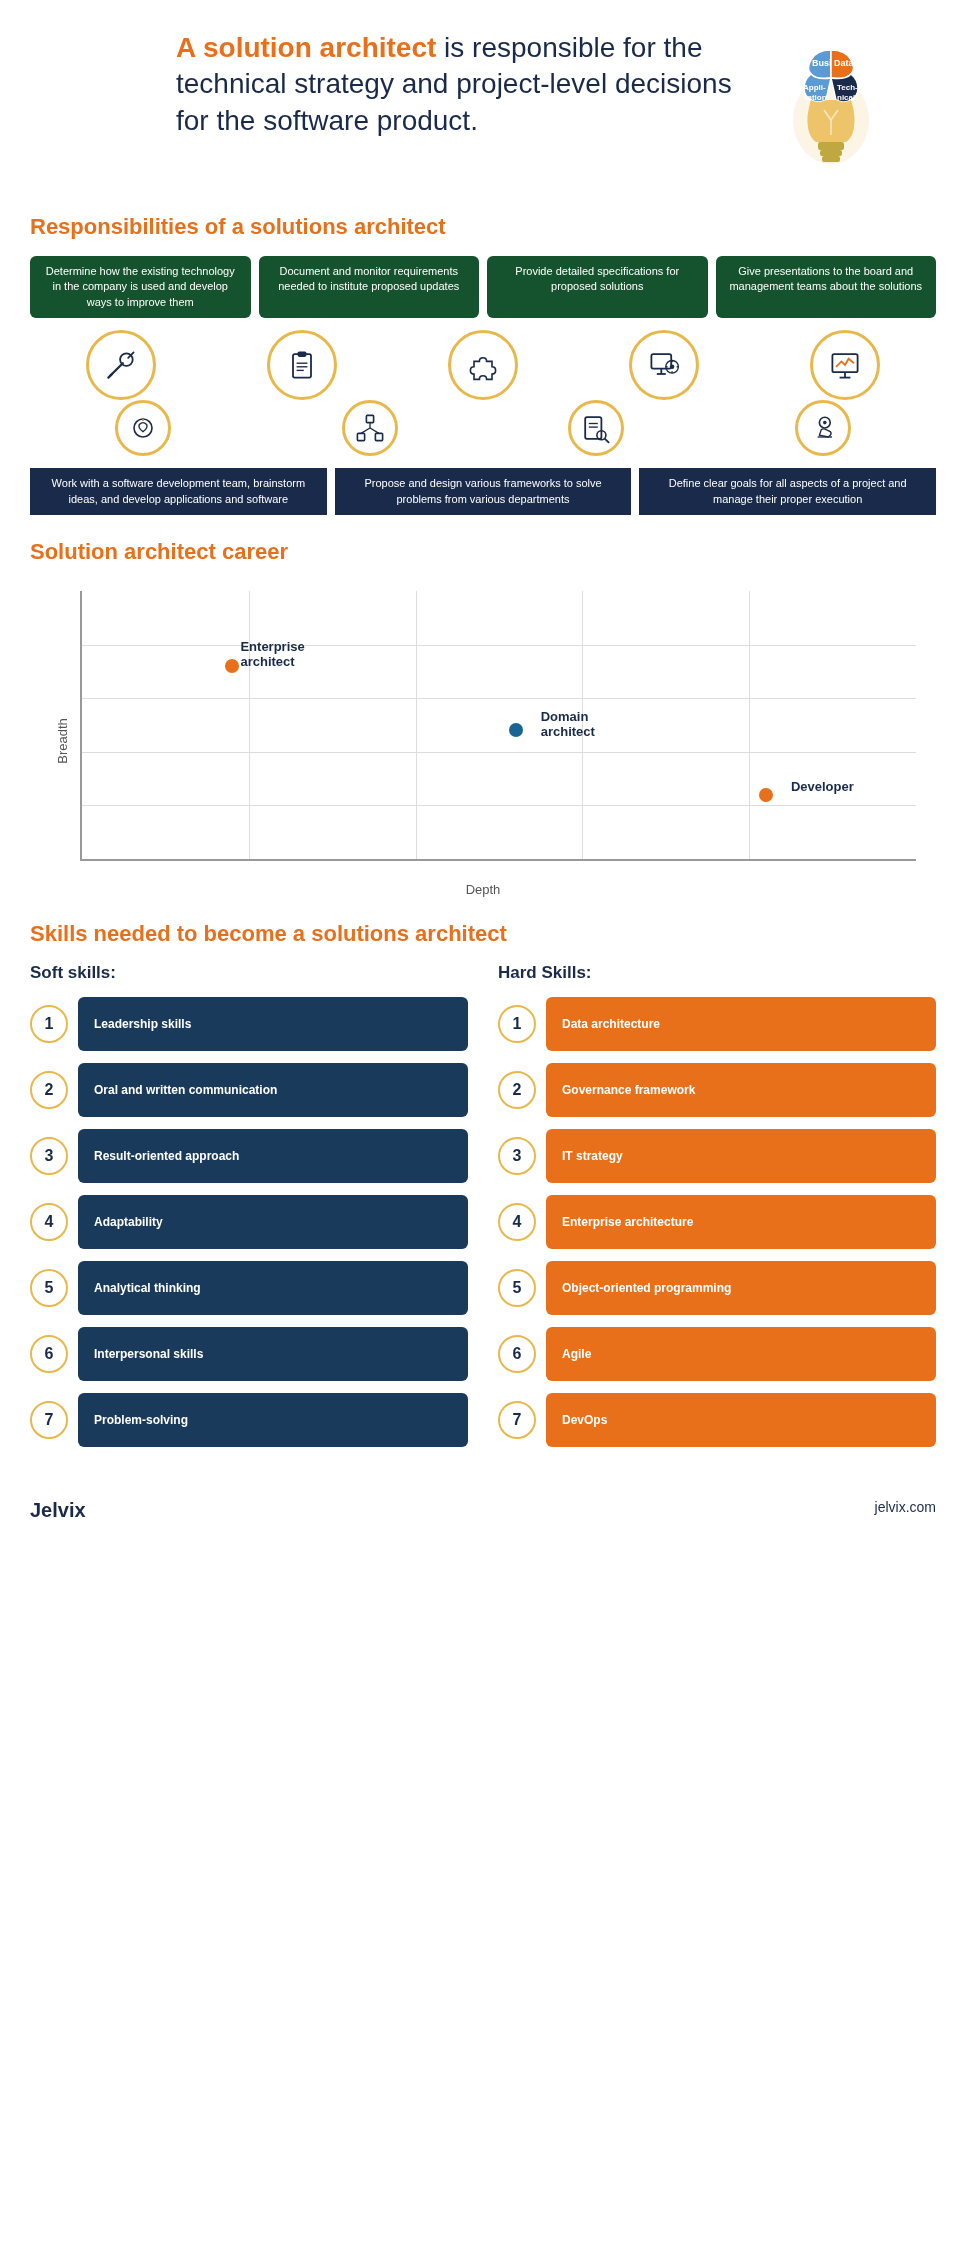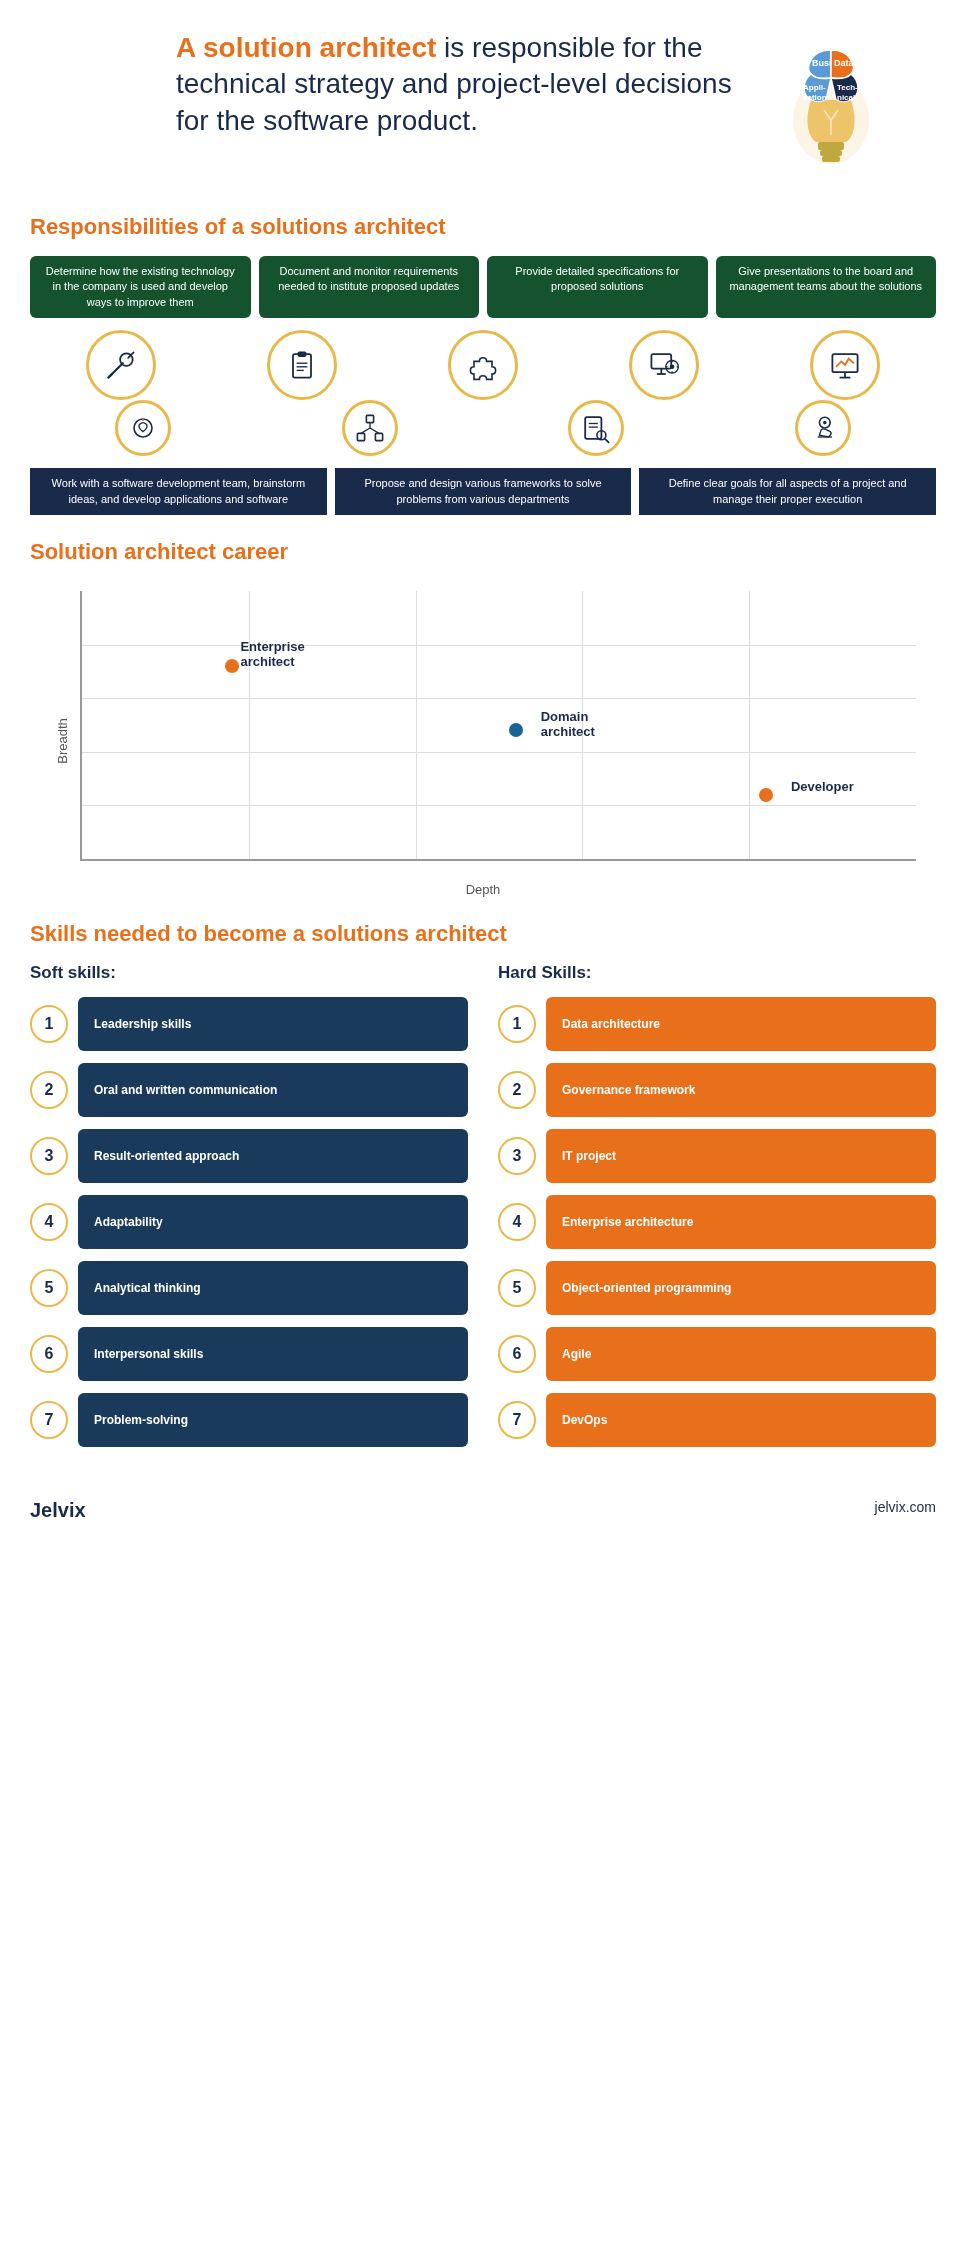--- a/index.html
+++ b/index.html
@@ -525,21 +525,21 @@
         <div class="skill-item">
           <div class="skill-number">1</div>
           <div class="skill-label hard">Data architecture</div>
         </div>
         <div class="skill-item">
           <div class="skill-number">2</div>
           <div class="skill-label hard">Governance framework</div>
         </div>
         <div class="skill-item">
           <div class="skill-number">3</div>
-          <div class="skill-label hard">IT project</div>
+          <div class="skill-label hard">IT strategy</div>
         </div>
         <div class="skill-item">
           <div class="skill-number">4</div>
           <div class="skill-label hard">Enterprise architecture</div>
         </div>
         <div class="skill-item">
           <div class="skill-number">5</div>
           <div class="skill-label hard">Object-oriented programming</div>
         </div>
         <div class="skill-item">

